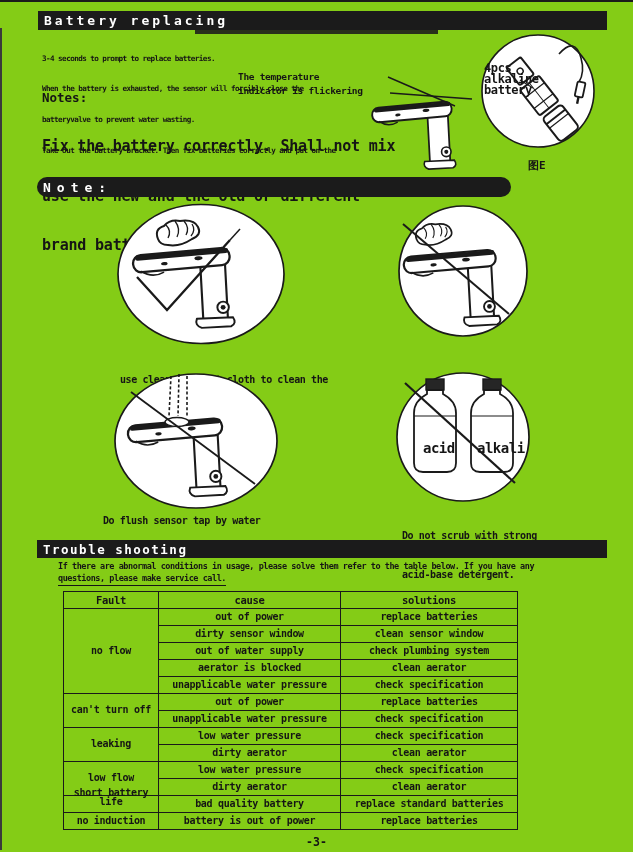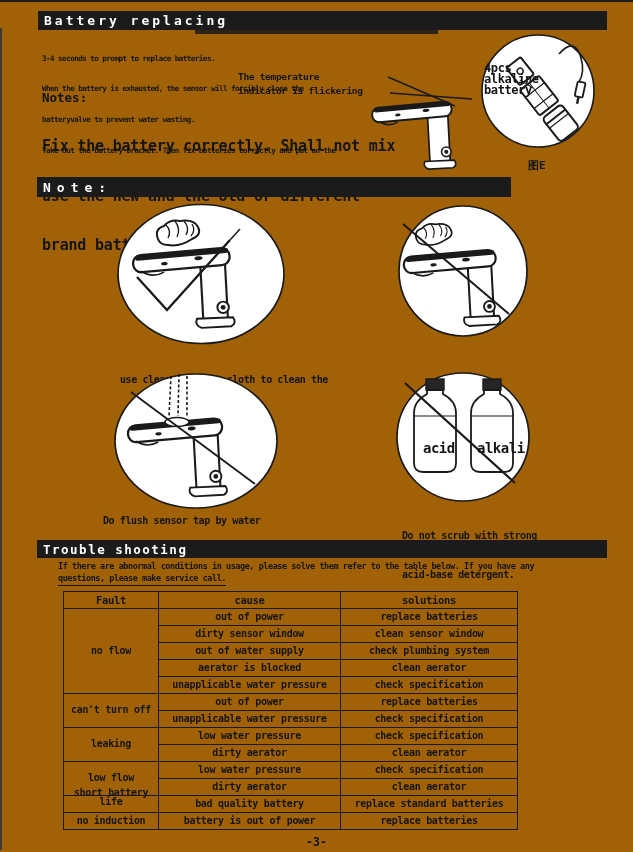--- a/index.html
+++ b/index.html
@@ -1,16 +1,16 @@
 <!DOCTYPE html>
 <html><head>
 <meta charset="utf-8">
 <style>
   html,body{margin:0;padding:0;background:#ffffff;}
-  .page{position:relative;width:633px;height:852px;background:#a16207;overflow:hidden;
+  .page{position:relative;width:633px;height:852px;background:#84cc16;overflow:hidden;
         font-family:"DejaVu Sans Mono",monospace;color:#151515;}
   .abs{position:absolute;}
   .bar{background:#1b1b1b;color:#ffffff;font-weight:bold;font-size:13px;
        display:flex;align-items:center;padding-left:6px;box-sizing:border-box;}
   .ls3{letter-spacing:3px;} .ls6{letter-spacing:6px;} .ls1{letter-spacing:1.5px;}
   .tiny{font-size:7.6px;font-weight:bold;letter-spacing:-0.55px;line-height:10.3px;white-space:pre;}
   .callout{font-size:9.5px;font-weight:bold;letter-spacing:-0.3px;line-height:14px;text-align:left;}
   .noteshead{font-size:12.5px;font-weight:bold;}
   .notesbody{font-size:15px;font-weight:bold;line-height:16.5px;letter-spacing:-0.2px;white-space:pre;}
   .caption{font-size:10px;font-weight:bold;letter-spacing:-0.4px;line-height:13px;white-space:pre;}
@@ -117,21 +117,21 @@
 
   <div class="abs figlabel" style="left:528px;top:158px;">图E</div>
 
   <div class="abs noteshead" style="left:42px;top:90px;">Notes:</div>
   <div class="abs notesbody" style="left:42px;top:105px;">
     <div>Fix the battery correctly. Shall not mix</div>
     <div>use the new and the old or different</div>
     <div>brand batteries.</div>
   </div>
 
-  <div class="abs bar ls6" style="left:37px;top:177px;width:474px;height:20px;">
+  <div class="abs bar ls6" style="left:37px;top:177px;width:474px;height:20px;border-radius:10px;">
     <span>Note:</span>
   </div>
 
   <svg class="abs" style="left:116px;top:203px;" width="170" height="144" viewBox="0 0 170 144">
     <ellipse cx="85" cy="71" rx="83" ry="69.5" fill="#fff" stroke="#1a1a1a" stroke-width="1.7"></ellipse>
     <use href="#faucet-shape" transform="translate(12,24) scale(0.82)"></use>
     <use href="#hand-shape" transform="translate(40,20)"></use>
     <polyline points="21,74 51,107 114,37" fill="none" stroke="#1a1a1a" stroke-width="2.3"></polyline>
     <line x1="114" y1="37" x2="124" y2="26" stroke="#1a1a1a" stroke-width="1.5"></line>
   </svg>

